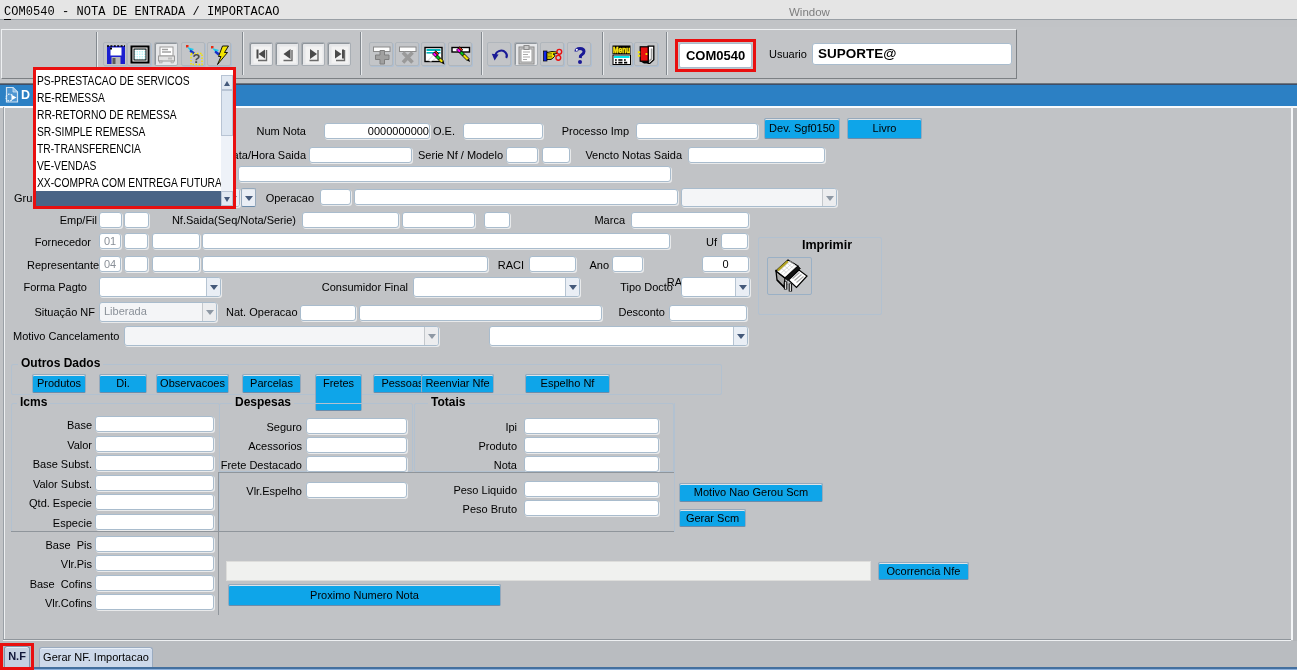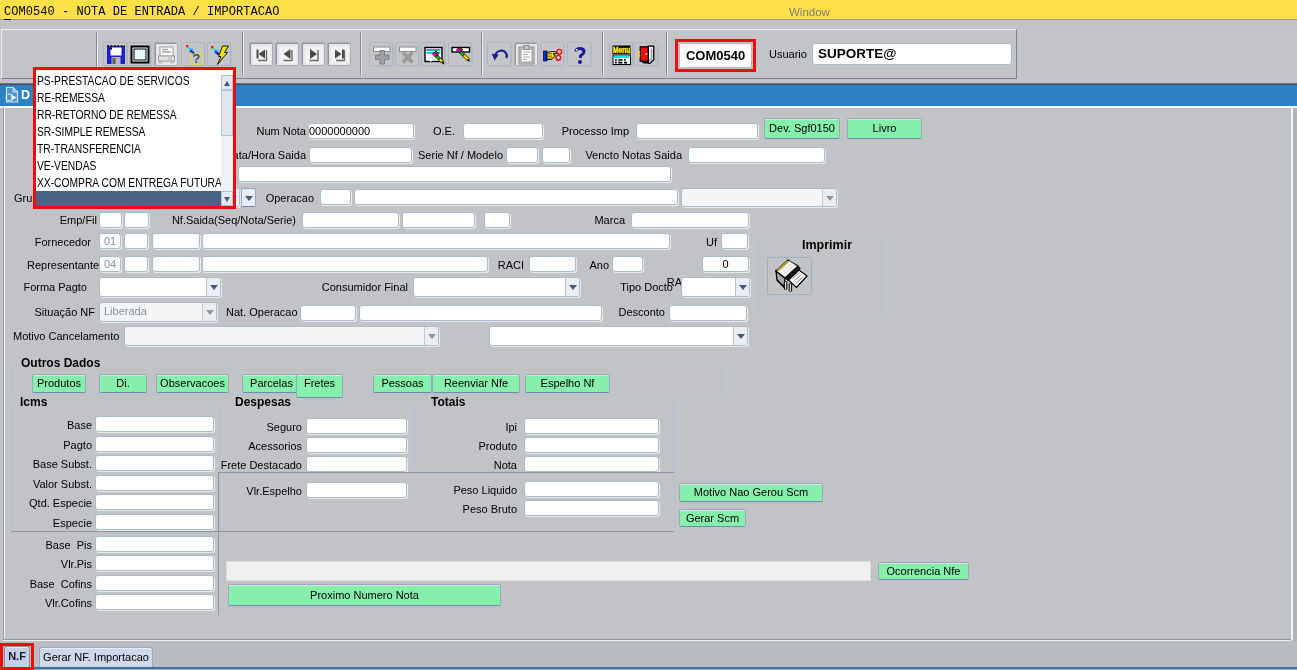--- a/index.html
+++ b/index.html
@@ -7,35 +7,35 @@
 body{position:relative;font-family:"Liberation Sans",sans-serif;background:#c1c3c6;font-size:11px;color:#000}
 .ab{position:absolute}
 .lbl{position:absolute;font-size:11px;color:#000;white-space:nowrap;text-align:right;line-height:13px}
 .fld{position:absolute;background:#fff;border:1px solid #a9bccd;border-radius:3px;height:16px;font-size:11px;line-height:14px;box-shadow:1px 1px 0 rgba(255,255,255,.65)}
 .cmb{position:absolute;background:#fff;border:1px solid #a9bccd;border-radius:3px;height:19px;box-shadow:1px 1px 0 rgba(255,255,255,.65)}
 .cmb .ar{position:absolute;right:0;top:0;bottom:0;width:14px;background:#e9eef5;border-left:1px solid #b6c4d2;border-radius:0 2px 2px 0}
 .cmb .ar:after{content:"";position:absolute;left:3px;top:7px;border:4px solid transparent;border-top:5px solid #44597a;border-bottom:none}
 .cmbd{background:#f4f5f7}
 .cmbd .ar{background:#ecedef;border-left-color:#c4c8cc}
 .cmbd .ar:after{border-top-color:#8e98a4}
-.btn{position:absolute;background:#86efac;border:1px solid #96a9bc;border-bottom-color:#6b8cab;border-radius:2px;font-size:11px;text-align:center;color:#000;box-shadow:inset 0 1px 0 #dfe3e7}
+.btn{position:absolute;background:#0ea5e9;border:1px solid #96a9bc;border-bottom-color:#6b8cab;border-radius:2px;font-size:11px;text-align:center;color:#000;box-shadow:inset 0 1px 0 #dfe3e7}
 .gbox{position:absolute;border:1px solid #b2c1d0;border-radius:2px}
 .glab{position:absolute;font-weight:bold;font-size:12px;background:#c1c3c6;padding:0 3px;white-space:nowrap;line-height:13px}
 .vline{position:absolute;width:1px;background:#99a1a9}
 .hline{position:absolute;height:1px;background:#99a1a9}
 .tbtn{position:absolute;top:42px;width:24px;height:24px;background:#c3c5c8;border:1px solid #b0b6bc;border-radius:2px;box-shadow:1px 1px 0 #aebfd2}
 .tbtn.lit{background:#e6e7e9;border-color:#a8aeb4;box-shadow:inset 1px 1px 0 #8f959b}
 .tbtn svg{position:absolute;left:1px;top:1px}
 .ddrow{height:17px;line-height:17px;font-size:13px;white-space:nowrap;padding-left:1px;overflow:hidden}
 .ddrow span{display:inline-block;transform:scaleX(.79);transform-origin:0 50%}
 </style>
 </head>
 <body>
 
-<div class="ab" style="left:0;top:0;width:1297px;height:20px;background:#fde047;border-bottom:1px solid #999fa5">
+<div class="ab" style="left:0;top:0;width:1297px;height:20px;background:#e5e5e5;border-bottom:1px solid #999fa5">
   <div class="ab" style="left:4px;top:5px;font-family:'Liberation Mono',monospace;font-size:12px;letter-spacing:.05px"><span style="border-bottom:1px solid #000">C</span>OM0540 - NOTA DE ENTRADA / IMPORTACAO</div>
   <div class="ab" style="left:789px;top:6px;font-size:11.5px;color:#7e7e7e">Window</div>
 </div>
 
 <div class="ab" style="left:0;top:27px;width:1297px;height:57px;background:#c2c4c7;border-bottom:1px solid #6f757b">
   <div class="ab" style="left:1px;top:2px;width:1016px;height:50px;border:1px solid;border-color:#eef0f2 #7c8084 #7c8084 #eef0f2"></div>
 </div>
 <div id="dividers">
   <div class="vline" style="left:96px;top:32px;height:43px;background:#83898f"></div>
     <div class="vline" style="left:97px;top:32px;height:43px;background:#e8eaec"></div>
@@ -256,21 +256,21 @@
   <div class="ab" style="left:1293px;top:108px;width:4px;height:562px;background:#b2b5b9"></div>
   <div class="vline" style="left:1291px;top:106px;height:534px;background:#f4f6f8;width:2px"></div>
   <div class="vline" style="left:3px;top:107px;height:533px;background:#9aa0a6"></div>
   <div class="vline" style="left:4px;top:107px;height:533px;background:#eef0f2"></div>
   <div class="hline" style="left:3px;top:639px;width:1288px;background:#8f959b"></div>
   <div class="hline" style="left:3px;top:640px;width:1288px;background:#eef0f2"></div>
 </div>
 <div id="rows">
 
   <div class="lbl" style="left:216px;top:125px;width:90px">Num Nota</div>
-  <div class="fld" style="left:308px;top:123px;width:106px;text-align:left">0000000000</div>
+  <div class="fld" style="left:324px;top:123px;width:106px;text-align:right">0000000000</div>
   <div class="lbl" style="left:405px;top:125px;width:50px">O.E.</div>
   <div class="fld" style="left:463px;top:123px;width:80px"></div>
   <div class="lbl" style="left:539px;top:125px;width:90px">Processo Imp</div>
   <div class="fld" style="left:636px;top:123px;width:122px"></div>
   <div class="btn" style="left:764px;top:118px;width:76px;height:21px;line-height:19px">Dev. Sgf0150</div>
   <div class="btn" style="left:847px;top:118px;width:75px;height:21px;line-height:19px">Livro</div>
 
   <div class="lbl" style="left:216px;top:149px;width:90px">Data/Hora Saida</div>
   <div class="fld" style="left:309px;top:147px;width:103px"></div>
   <div class="lbl" style="left:413px;top:149px;width:90px">Serie Nf / Modelo</div>
@@ -375,30 +375,30 @@
       <path d="M22.4 26 L22.4 33" stroke="#d8d8d8" stroke-width="1.4"></path>
     </svg>
   </div>
 
   <div class="gbox" style="left:11px;top:364px;width:711px;height:31px"></div>
   <div class="glab" style="left:18px;top:357px">Outros Dados</div>
   <div class="btn" style="left:32px;top:374px;width:54px;height:19px;line-height:17px">Produtos</div>
   <div class="btn" style="left:99px;top:374px;width:48px;height:19px;line-height:17px">Di.</div>
   <div class="btn" style="left:156px;top:374px;width:73px;height:19px;line-height:17px">Observacoes</div>
   <div class="btn" style="left:242px;top:374px;width:59px;height:19px;line-height:17px">Parcelas</div>
-  <div class="btn" style="left:296px;top:374px;width:47px;height:24px;line-height:17px">Fretes</div>
+  <div class="btn" style="left:315px;top:374px;width:47px;height:37px;line-height:17px">Fretes</div>
   <div class="btn" style="left:373px;top:374px;width:59px;height:19px;line-height:17px">Pessoas</div>
-  <div class="btn" style="left:432px;top:374px;width:88px;height:19px;line-height:17px">Reenviar Nfe</div>
+  <div class="btn" style="left:421px;top:374px;width:73px;height:19px;line-height:17px">Reenviar Nfe</div>
   <div class="btn" style="left:525px;top:374px;width:85px;height:19px;line-height:17px">Espelho Nf</div>
 
   <div class="gbox" style="left:11px;top:403px;width:209px;height:129px"></div>
   <div class="glab" style="left:17px;top:396px">Icms</div>
   <div class="lbl" style="left:22px;top:419px;width:70px">Base</div>
     <div class="fld" style="left:95px;top:416px;width:119px"></div>
-  <div class="lbl" style="left:22px;top:439px;width:70px">Pagto</div>
+  <div class="lbl" style="left:22px;top:439px;width:70px">Valor</div>
     <div class="fld" style="left:95px;top:436px;width:119px"></div>
   <div class="lbl" style="left:22px;top:458px;width:70px">Base Subst.</div>
     <div class="fld" style="left:95px;top:455px;width:119px"></div>
   <div class="lbl" style="left:22px;top:478px;width:70px">Valor Subst.</div>
     <div class="fld" style="left:95px;top:475px;width:119px"></div>
   <div class="lbl" style="left:22px;top:497px;width:70px">Qtd. Especie</div>
     <div class="fld" style="left:95px;top:494px;width:119px"></div>
   <div class="lbl" style="left:22px;top:517px;width:70px">Especie</div>
     <div class="fld" style="left:95px;top:514px;width:119px"></div>
   <div class="lbl" style="left:22px;top:539px;width:70px">Base&nbsp; Pis</div>

